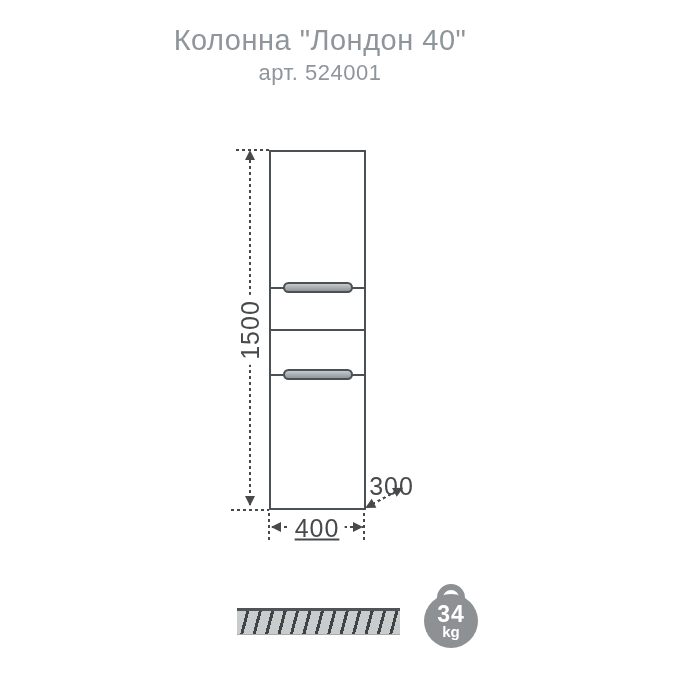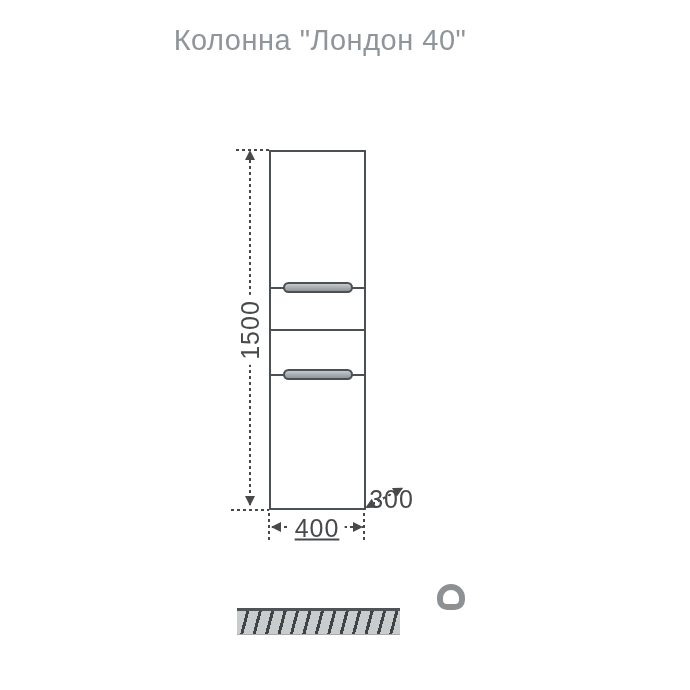--- a/index.html
+++ b/index.html
@@ -77,20 +77,21 @@
   .kb-value{font-size:23px;font-weight:bold;line-height:21px;letter-spacing:1px;}
   .kb-unit{font-size:15px;font-weight:bold;line-height:14px;}
 </style>
 </head>
 <body>
 
 <div class="stage">
 
   <div class="title-block">
     <div class="title-line">Колонна "Лондон 40"</div>
+    <div class="article-line">арт. 524001</div>
   </div>
 
   <div class="cabinet"></div>
   <div class="seam s1"></div>
   <div class="seam s2"></div>
   <div class="seam s3"></div>
   <div class="handle h1"></div>
   <div class="handle h2"></div>
 
   <div class="h-dash" style="left:236px;top:149px;width:33px;"></div>
@@ -104,21 +105,25 @@
   <div class="v-dash" style="left:363px;top:513px;height:28px;"></div>
   <div class="h-dash" style="left:272px;top:526px;width:91px;"></div>
   <div class="arr arr-left" style="left:271px;top:522px;"></div>
   <div class="arr arr-right" style="left:353px;top:522px;"></div>
   <div class="dim-label" style="left:317px;top:528px;text-decoration:underline;">400</div>
 
   <div class="diag-line">
     <span class="arr arr-left"></span>
     <span class="arr arr-right"></span>
   </div>
-  <div class="dim-label nobg" style="left:387px;top:499px;padding-left:9px;">300</div>
+  <div class="dim-label nobg" style="left:387px;top:486px;padding-left:9px;">300</div>
 
   <div class="hatch-bar"></div>
 
   <div class="kettlebell">
     <div class="kb-handle"></div>
+    <div class="kb-ball">
+      <span class="kb-value">34</span>
+      <span class="kb-unit">kg</span>
+    </div>
   </div>
 
 </div>
 
 </body></html>

